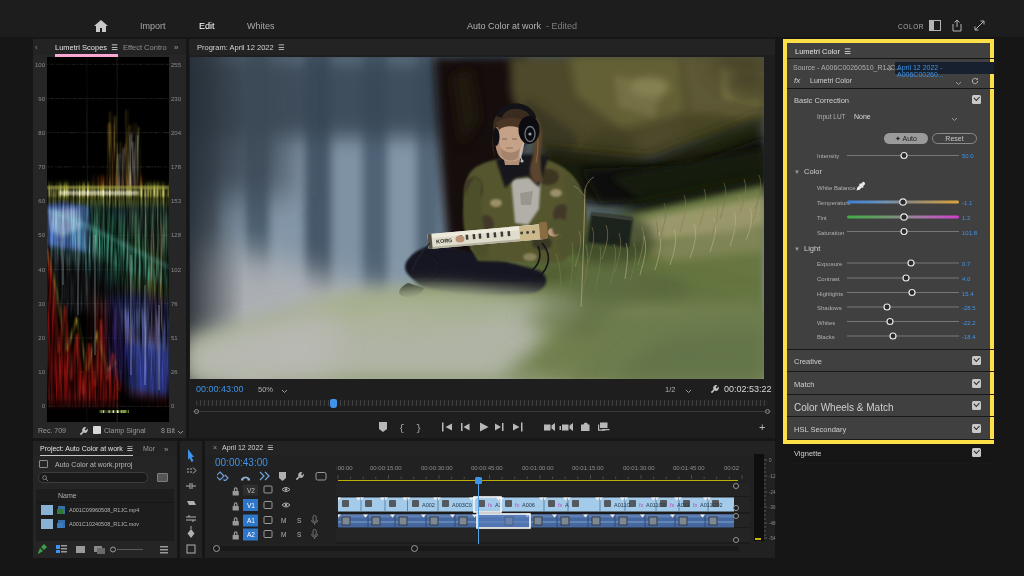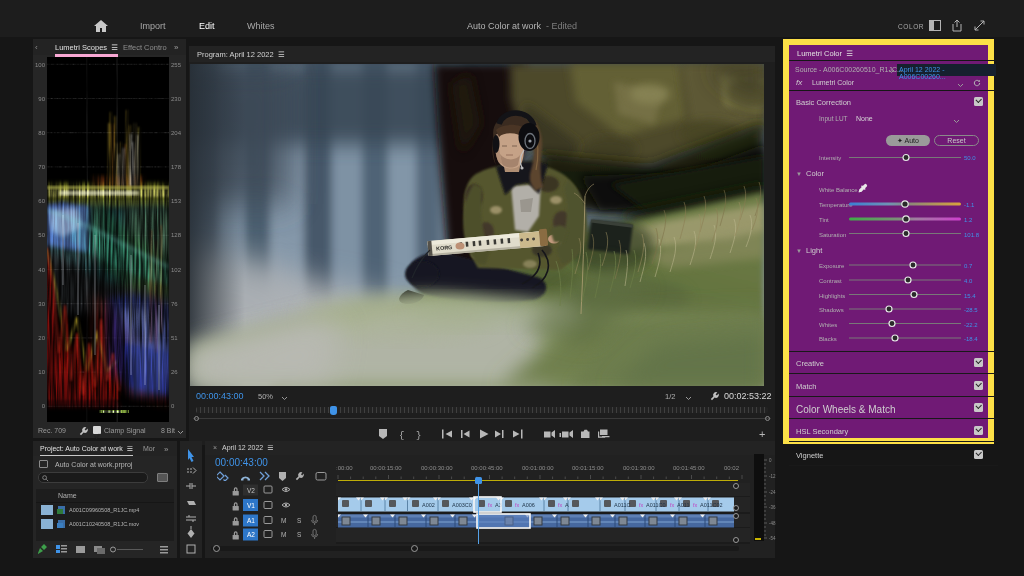--- a/index.html
+++ b/index.html
@@ -185,21 +185,21 @@
             <path d="M1.5 4l2 2 3-4" stroke="#222" stroke-width="1.3" fill="none"></path>
           </svg></div>
     <div class="abs" style="left:71px;top:3px;font-size:7px;color:#9a9a9a;">Clamp Signal</div>
     <div class="abs" style="left:128px;top:3px;font-size:7px;color:#9a9a9a;">8 Bit</div>
     <svg class="abs" style="left:144px;top:6px;" width="7" height="5" viewBox="0 0 7 5">
           <path d="M1 1l2.5 2.5L6 1" stroke="#9a9a9a" fill="none"></path>
         </svg>
   </div>
 </div>
 
-<div class="panel" style="left:189px;top:39px;width:586px;height:399px;background:#1e1e1e;margin-top:7px;">
+<div class="panel" style="left:189px;top:39px;width:586px;height:399px;background:#1e1e1e;">
   <div class="abs" style="left:0;top:0;width:586px;height:16px;background:#232323;">
     <div class="abs" style="left:8px;top:4px;font-size:7.5px;color:#d2d2d2;">Program: April 12 2022&nbsp;&nbsp;☰</div>
   </div>
 
   <div class="abs" style="left:1px;top:18px;width:574px;height:322px;background:#000;" id="videoslot">
   <svg width="574" height="322" viewBox="0 0 574 322">
     <defs>
       <filter id="vb10" x="-30%" y="-30%" width="160%" height="160%">
               <feGaussianBlur stdDeviation="10"></feGaussianBlur>
             </filter>
@@ -844,21 +844,21 @@
           <text x="5" y="24">-12</text>
           <text x="5" y="40">-24</text>
       <text x="5" y="55">-36</text>
           <text x="5" y="71">-48</text>
           <text x="5" y="86">-54</text>
     </g>
   </svg>
   <div class="abs" style="left:550px;top:97px;width:6px;height:2px;background:#c8b400;"></div>
 </div>
 
-<div class="panel" style="left:783px;top:39px;width:211px;height:405px;background:#701a75;border:6px solid #fde047;" id="lumetri">
+<div class="panel" style="left:783px;top:39px;width:211px;height:405px;background:#404040;border:4px solid #fde047;" id="lumetri">
   <div class="abs" style="left:8px;top:4px;font-size:7.5px;color:#e0e0e0;">Lumetri Color&nbsp;&nbsp;☰</div>
   <div class="abs" style="left:0px;top:15px;width:209px;height:1px;background:#161616;"></div>
   <div class="abs" style="left:108px;top:19px;width:99px;height:12px;background:#16202e;"></div>
   <div class="abs" style="left:6px;top:21px;font-size:7px;color:#b0b0b0;">Source - A006C00260510_R1JC...</div>
   <svg class="abs" style="left:99px;top:24px;" width="7" height="5" viewBox="0 0 7 5">
         <path d="M1 1l2.5 2.5L6 1" stroke="#9a9a9a" fill="none"></path>
       </svg>
   <div class="abs" style="left:110px;top:21px;font-size:7px;color:#3f93e8;">April 12 2022 - A006C00260...</div>
   <div class="abs" style="left:7px;top:33px;font-size:8px;font-style:italic;color:#d0d0d0;">fx</div>
   <div class="abs" style="left:23px;top:34px;font-size:7px;color:#d0d0d0;">Lumetri Color</div>

